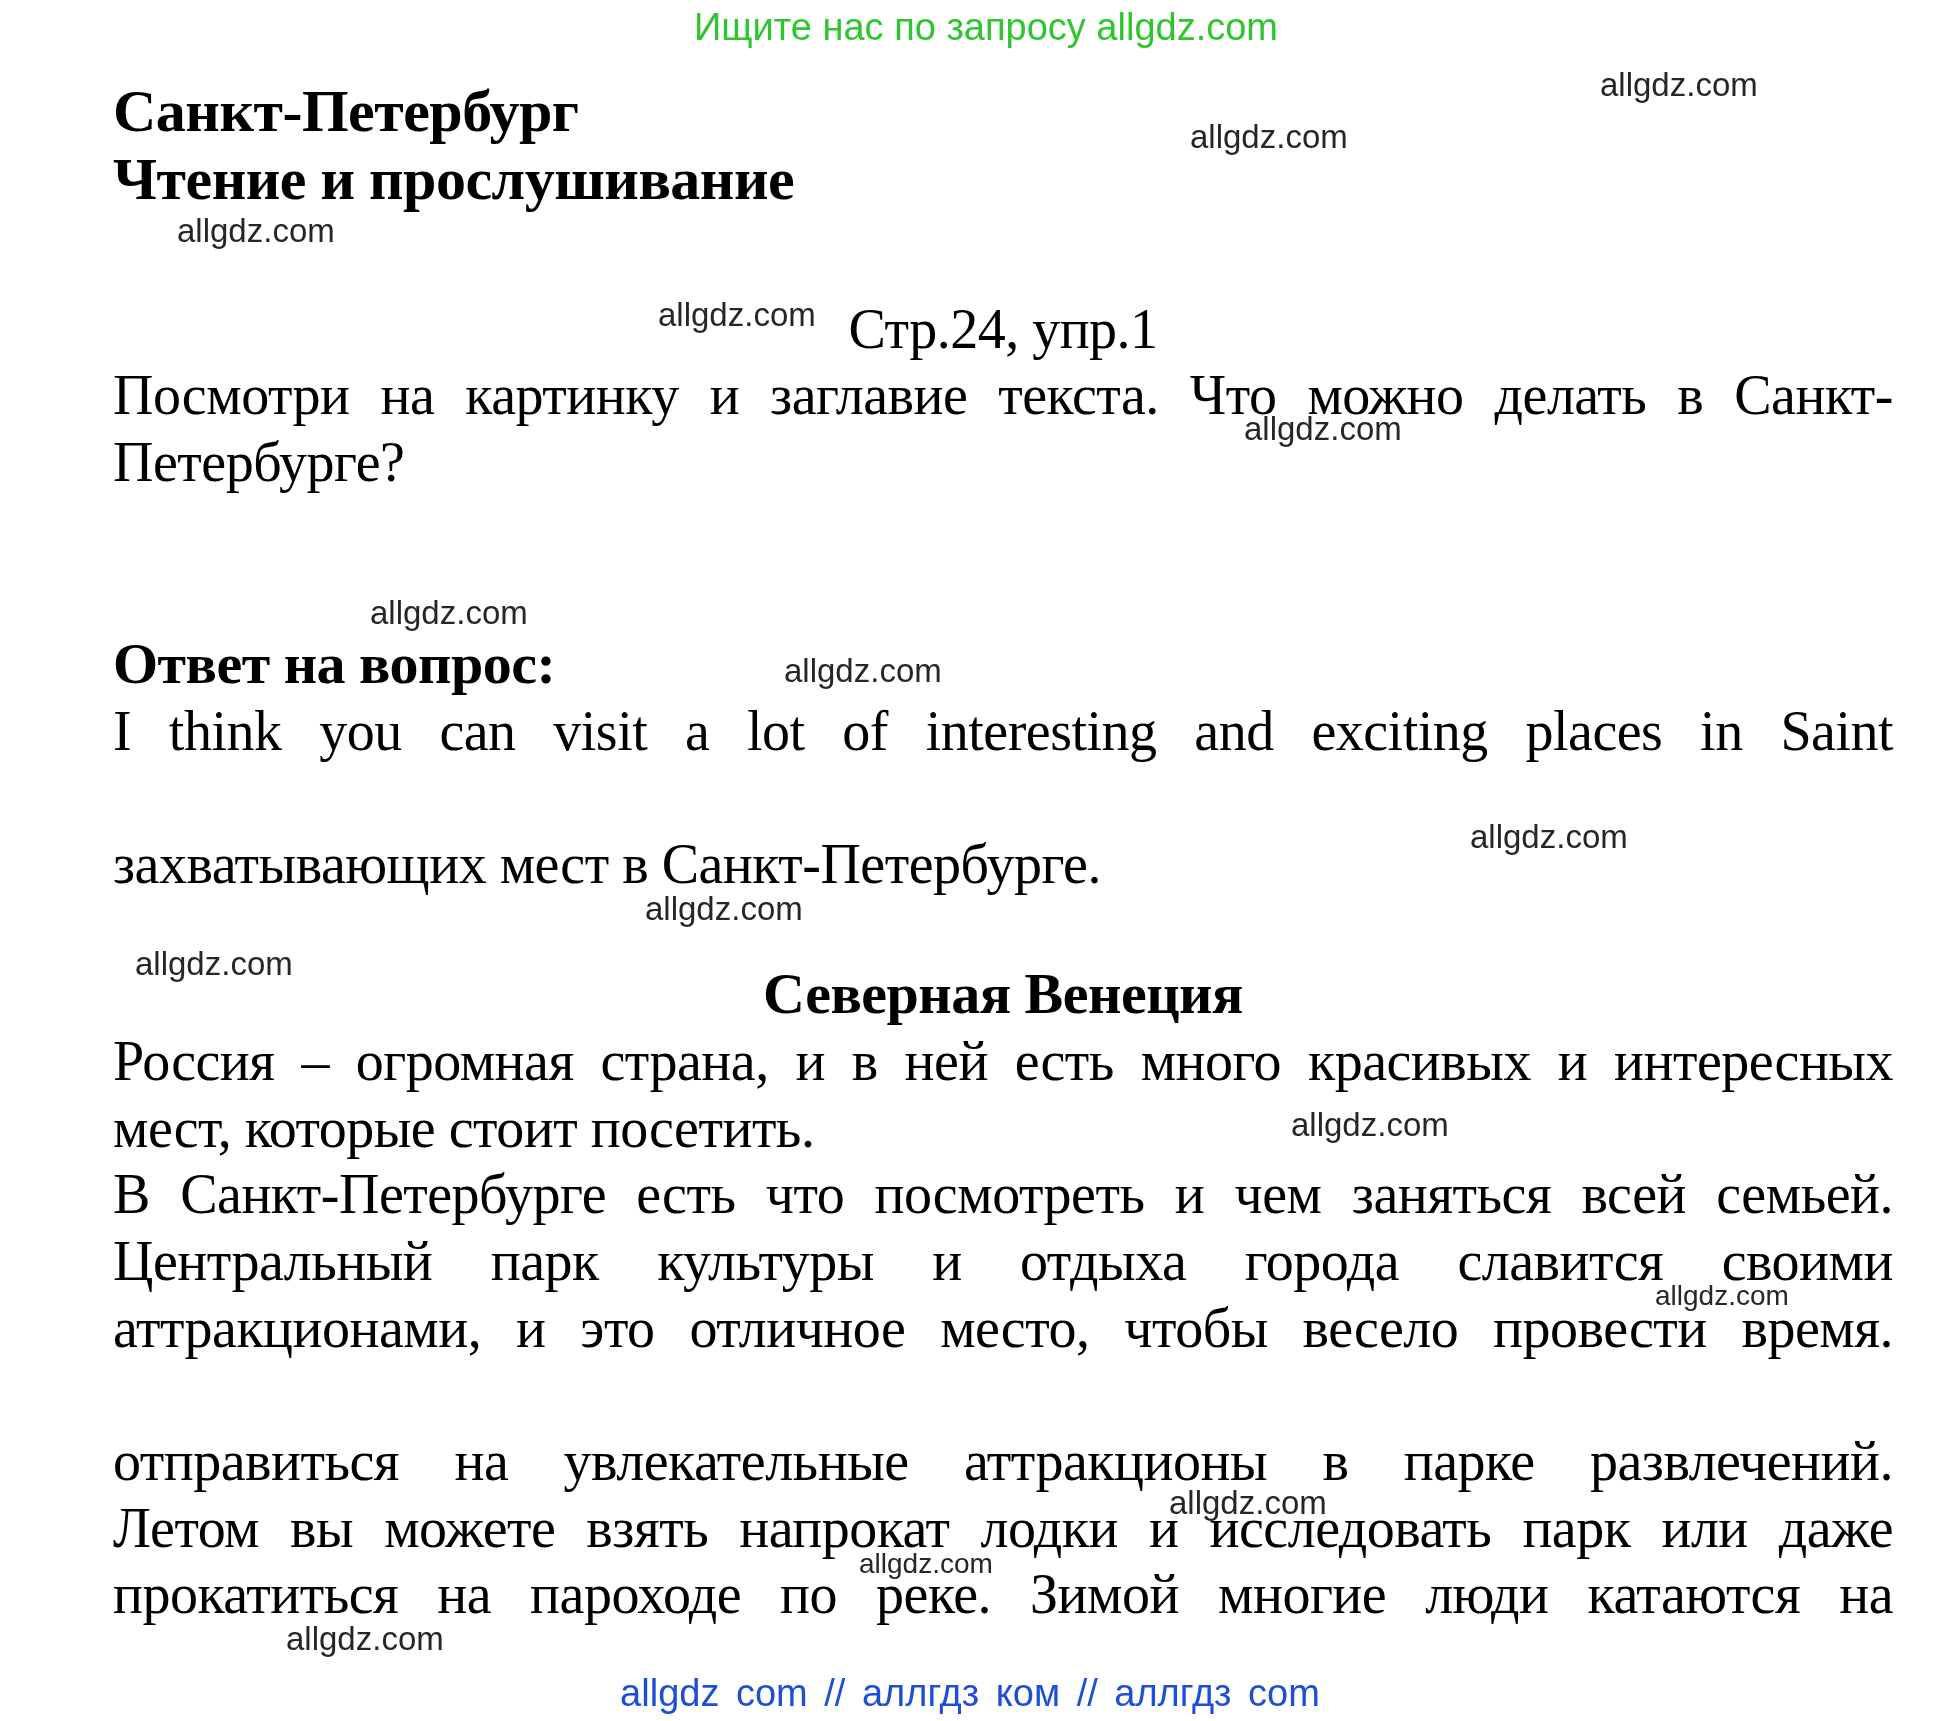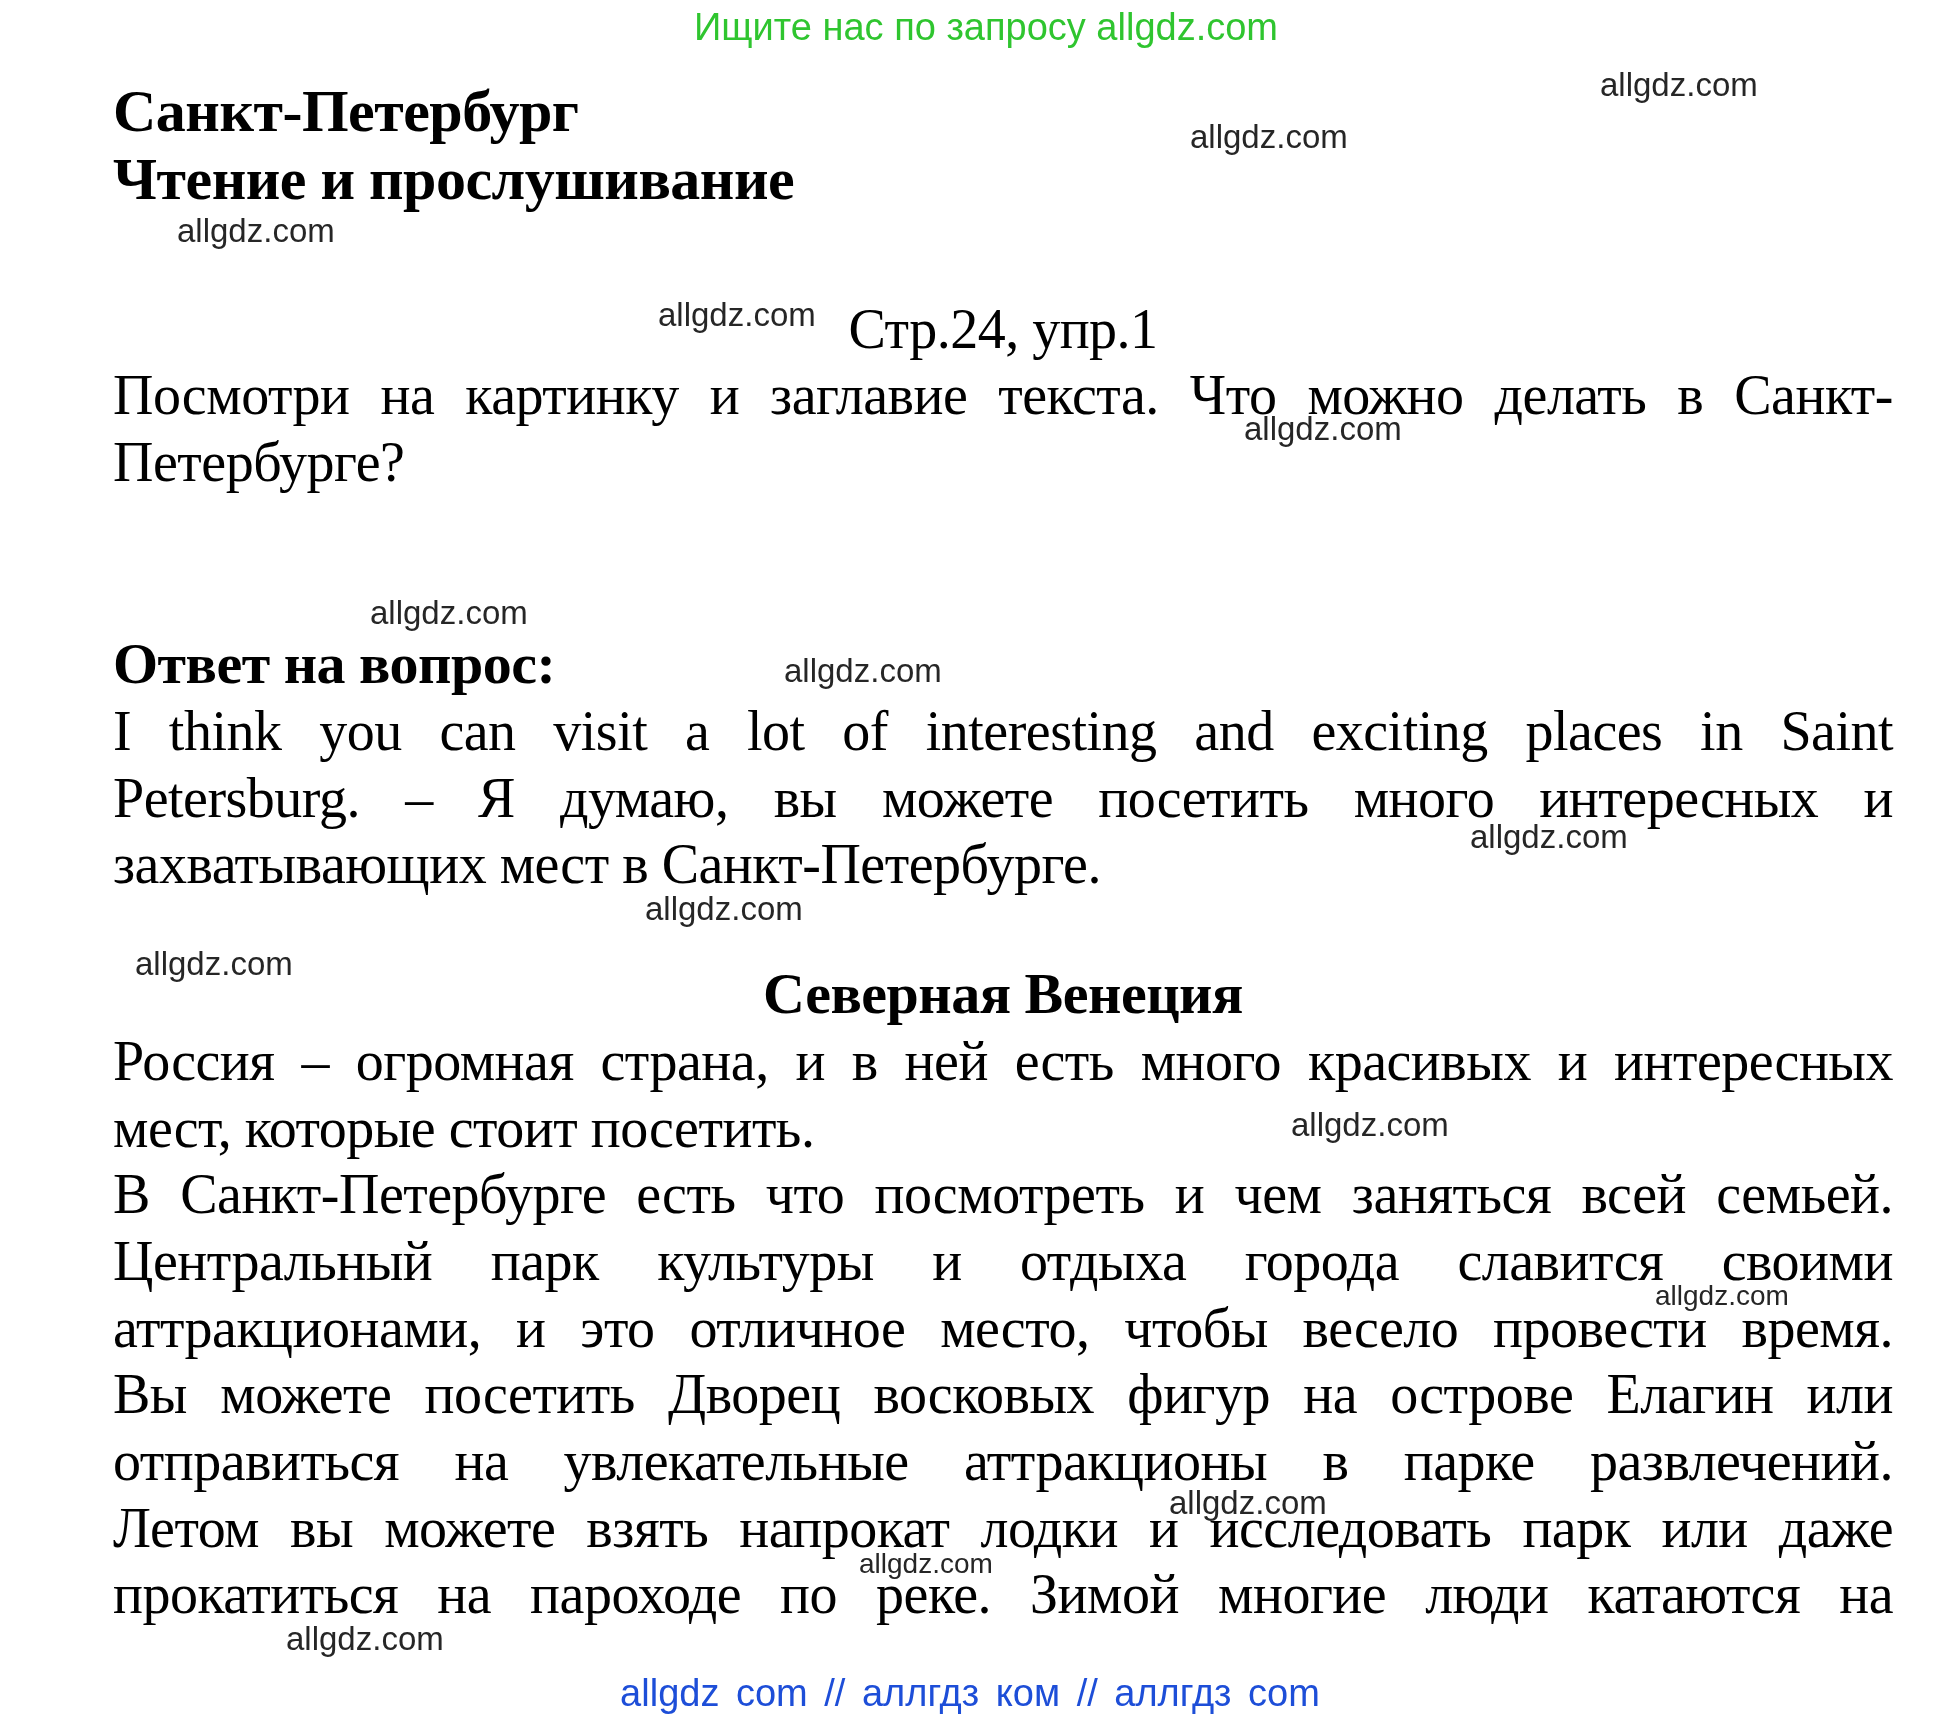--- a/index.html
+++ b/index.html
@@ -93,28 +93,26 @@
     </div>
 
   <div class="content">
       <div class="line heading left" style="top: 78px;">Санкт-Петербург</div>
       <div class="line heading left" style="top: 146px;">Чтение и прослушивание</div>
       <div class="line normal left" style="top: 296px; text-align: center;">Стр.24, упр.1</div>
       <div class="line normal justify" style="top: 362px;">Посмотри на картинку и заглавие текста. Что можно делать в Санкт-</div>
       <div class="line normal left" style="top: 429px;">Петербурге?</div>
       <div class="line bold left" style="top: 630px;">Ответ на вопрос:</div>
       <div class="line normal justify" style="top: 698px;">I think you can visit a lot of interesting and exciting places in Saint</div>
-      <div class="line normal justify" style="top: 765px;">Petersburg. – Я думаю, вы можете посетить много интересных и</div>
       <div class="line normal left" style="top: 831px;">захватывающих мест в Санкт-Петербурге.</div>
       <div class="line bold center" style="top: 960px;">Северная Венеция</div>
       <div class="line normal justify" style="top: 1028px;">Россия – огромная страна, и в ней есть много красивых и интересных</div>
       <div class="line normal left" style="top: 1095px;">мест, которые стоит посетить.</div>
       <div class="line normal justify" style="top: 1161px;">В Санкт-Петербурге есть что посмотреть и чем заняться всей семьей.</div>
       <div class="line normal justify" style="top: 1228px;">Центральный парк культуры и отдыха города славится своими</div>
       <div class="line normal justify" style="top: 1295px;">аттракционами, и это отличное место, чтобы весело провести время.</div>
-      <div class="line normal justify" style="top: 1361px;">Вы можете посетить Дворец восковых фигур на острове Елагин или</div>
       <div class="line normal justify" style="top: 1428px;">отправиться на увлекательные аттракционы в парке развлечений.</div>
       <div class="line normal justify" style="top: 1495px;">Летом вы можете взять напрокат лодки и исследовать парк или даже</div>
       <div class="line normal justify" style="top: 1561px;">прокатиться на пароходе по реке. Зимой многие люди катаются на</div>
     </div>
 
   <div class="footer" style="color: #1d4ed8;">allgdz com  //  аллгдз ком  //  аллгдз com</div>
 </div>
 
 </body></html>

